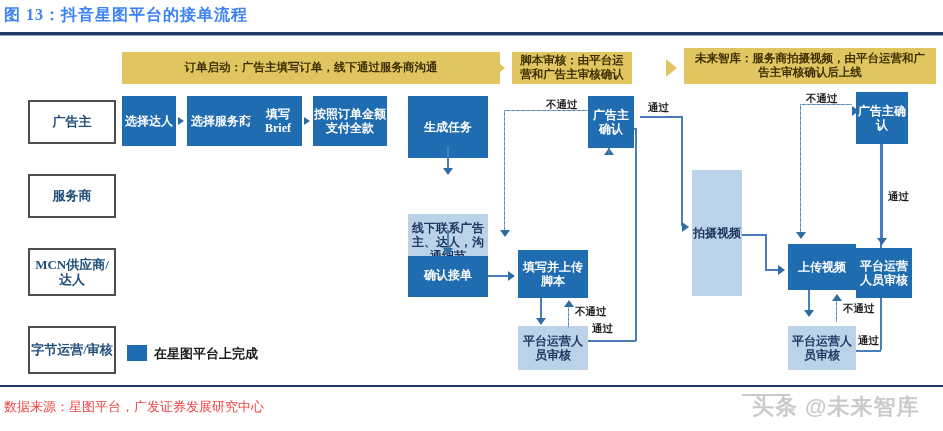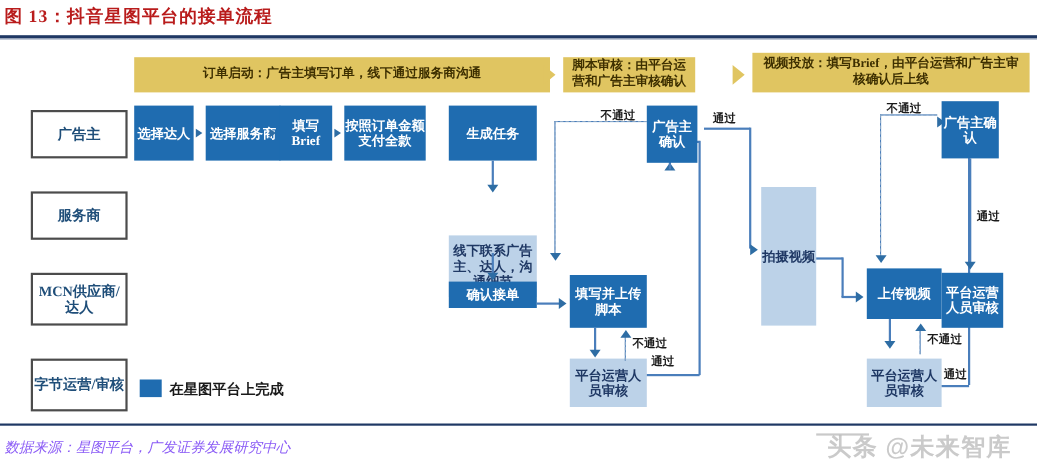--- a/index.html
+++ b/index.html
@@ -6,29 +6,29 @@
   body{
     width:943px;height:431px;
     background:#ffffff;
     font-family:"Liberation Sans","DejaVu Sans",sans-serif;
     position:relative;overflow:hidden;
   }
   #root{position:relative;width:943px;height:431px;}
 
   
   .hdr{position:absolute;left:0;top:0;width:943px;height:36px;}
-  .hdr-title{position:absolute;left:4px;top:5px;font-size:16px;font-weight:bold;color:#b91c1c;
+  .hdr-title{position:absolute;left:4px;top:5px;font-size:16px;font-weight:bold;color:#3b82f6;
              letter-spacing:1px;white-space:nowrap;font-family:"Liberation Serif","DejaVu Serif",serif;text-align:center;}
   .hdr-rule{position:absolute;left:0;top:32px;width:943px;height:3px;background:#1f3864;}
   .hdr-rule2{position:absolute;left:0;top:35px;width:943px;height:1px;background:#9aa7bd;}
 
   
   .ftr-rule{position:absolute;left:0;top:385px;width:943px;height:2px;background:#1f3864;}
-  .ftr-txt{position:absolute;left:4px;top:398px;font-size:13px;color:#8b5cf6;
-           font-family:"Liberation Serif","DejaVu Serif",serif;white-space:nowrap;font-style:italic;}
+  .ftr-txt{position:absolute;left:4px;top:398px;font-size:13px;color:#ef4444;
+           font-family:"Liberation Serif","DejaVu Serif",serif;white-space:nowrap;}
 
   
   .wm{position:absolute;left:752px;top:392px;font-size:22px;font-weight:bold;
       color:#b9b9b9;letter-spacing:1px;white-space:nowrap;
       font-family:"Liberation Sans","DejaVu Sans",sans-serif;opacity:.75;}
   .wm-line{position:absolute;left:742px;top:394px;width:48px;height:2px;background:#c9c9c9;}
 
   
   .node{position:absolute;box-sizing:border-box;display:flex;align-items:center;
         justify-content:center;text-align:center;line-height:1.18;
@@ -78,49 +78,49 @@
   </div>
   <div class="hdr-rule"></div>
   <div class="hdr-rule2"></div>
 
   <div class="node banner" style="left:122px;top:52px;width:378px;height:32px;">订单启动：广告主填写订单，线下通过服务商沟通</div>
   <div class="chev" style="left:494px;top:59px;"></div>
 
   <div class="node banner" style="left:512px;top:52px;width:120px;height:32px;">脚本审核：由平台运营和广告主审核确认</div>
   <div class="chev" style="left:666px;top:59px;"></div>
 
-  <div class="node banner" style="left:684px;top:48px;width:252px;height:36px;">视频投放：填写Brief，由平台运营和广告主审核确认后上线</div>
+  <div class="node banner" style="left:684px;top:48px;width:252px;height:36px;">未来智库：服务商拍摄视频，由平台运营和广告主审核确认后上线</div>
 
   <div class="node lane" style="left:28px;top:100px;width:88px;height:44px;">广告主</div>
   <div class="node lane" style="left:28px;top:248px;width:88px;height:48px;">MCN供应商/达人</div>
   <div class="node lane" style="left:28px;top:174px;width:88px;height:44px;">服务商</div>
   <div class="node dark" style="left:122px;top:96px;width:54px;height:50px;">选择达人</div>
 
   <div class="node lane" style="left:28px;top:326px;width:88px;height:48px;">字节运营/审核</div>
   <div class="arw sm-right" style="left:178px;top:117px;"></div>
 
   <div class="node dark" style="left:187px;top:96px;width:68px;height:50px;">选择服务商</div>
   <div class="arw sm-right" style="left:245px;top:117px;"></div>
 
   <div class="node dark" style="left:254px;top:96px;width:48px;height:50px;">填写Brief</div>
   <div class="arw sm-right" style="left:304px;top:117px;"></div>
 
   <div class="node dark" style="left:313px;top:96px;width:74px;height:50px;">按照订单金额支付全款</div>
 
-  <div class="node dark" style="left:408px;top:96px;width:80px;height:50px;">生成任务</div>
+  <div class="node dark" style="left:408px;top:96px;width:80px;height:62px;">生成任务</div>
 
   <div class="ln v" style="left:447px;top:146px;height:24px;"></div>
   <div class="arw down" style="left:443px;top:168px;"></div>
 
   <div class="node light" style="left:408px;top:174px;width:80px;height:56px;margin-top:40px;">线下联系广告主、达人，沟通细节</div>
 
   <div class="ln v" style="left:447px;top:230px;height:20px;"></div>
   <div class="arw down" style="left:443px;top:248px;"></div>
 
-  <div class="node dark" style="left:408px;top:256px;width:80px;height:24px;">确认接单</div>
+  <div class="node dark" style="left:408px;top:256px;width:80px;height:41px;font-family:Liberation Mono, monospace;">确认接单</div>
 
   <div class="ln h" style="left:488px;top:275px;width:22px;"></div>
   <div class="arw right" style="left:508px;top:271px;"></div>
 
   <div class="node dark" style="left:518px;top:250px;width:70px;height:48px;">填写并上传脚本</div>
 
   <div class="ln v" style="left:540px;top:298px;height:22px;"></div>
   <div class="arw down" style="left:536px;top:318px;"></div>
 
   <div class="node light" style="left:518px;top:326px;width:70px;height:44px;">平台运营人员审核</div>

